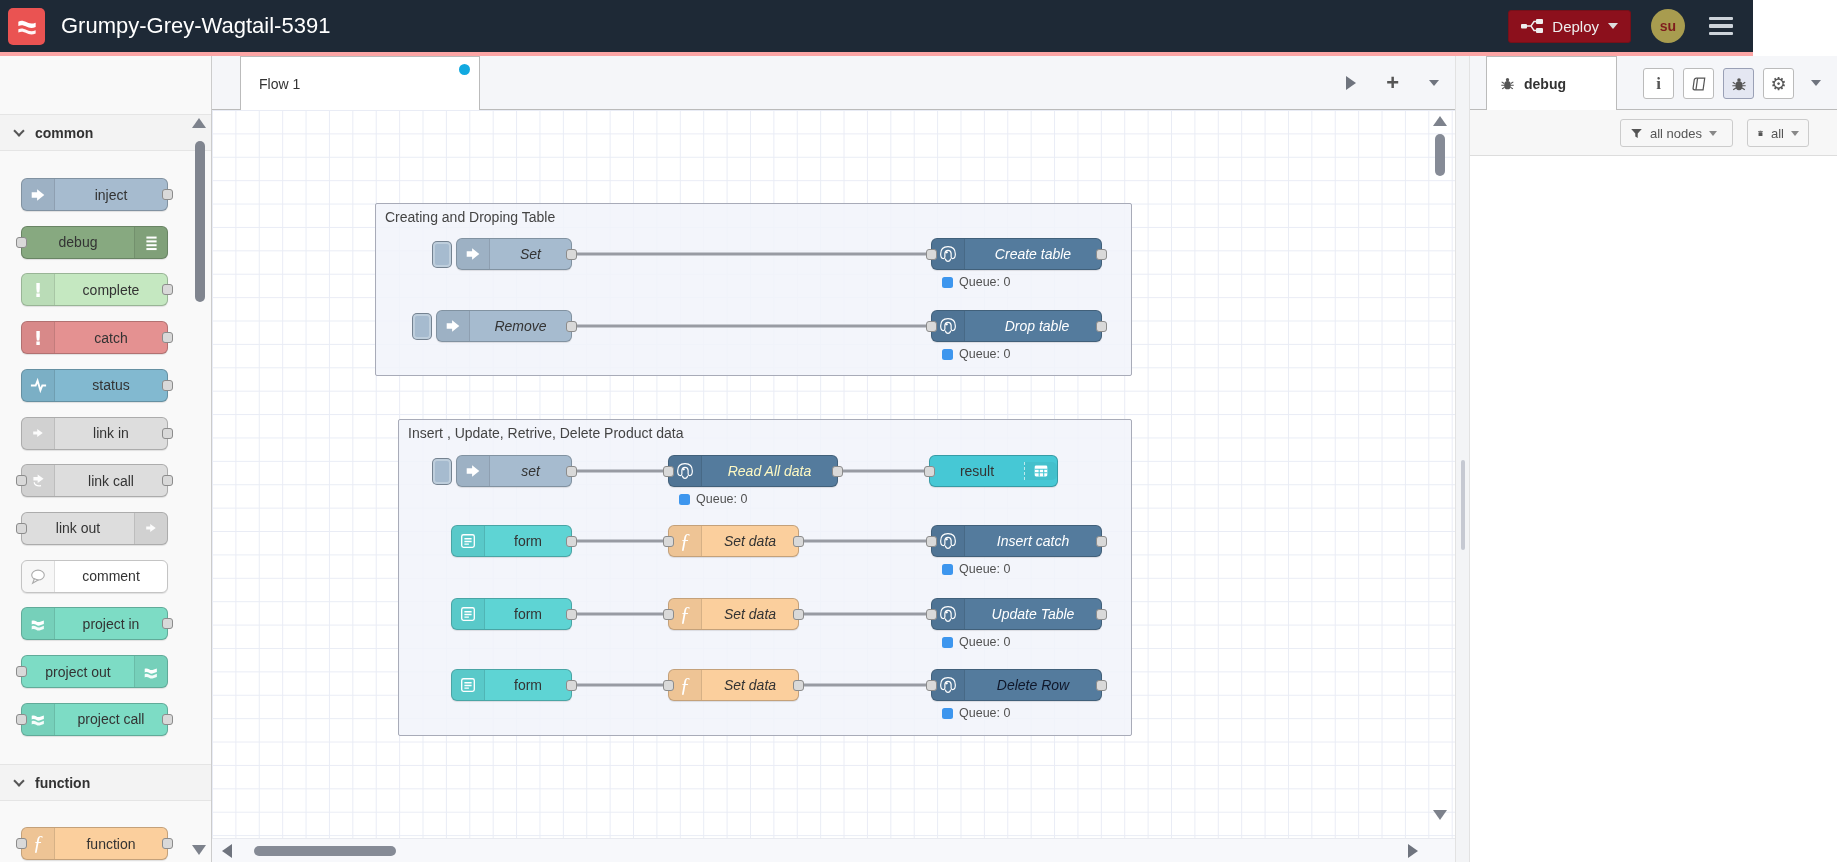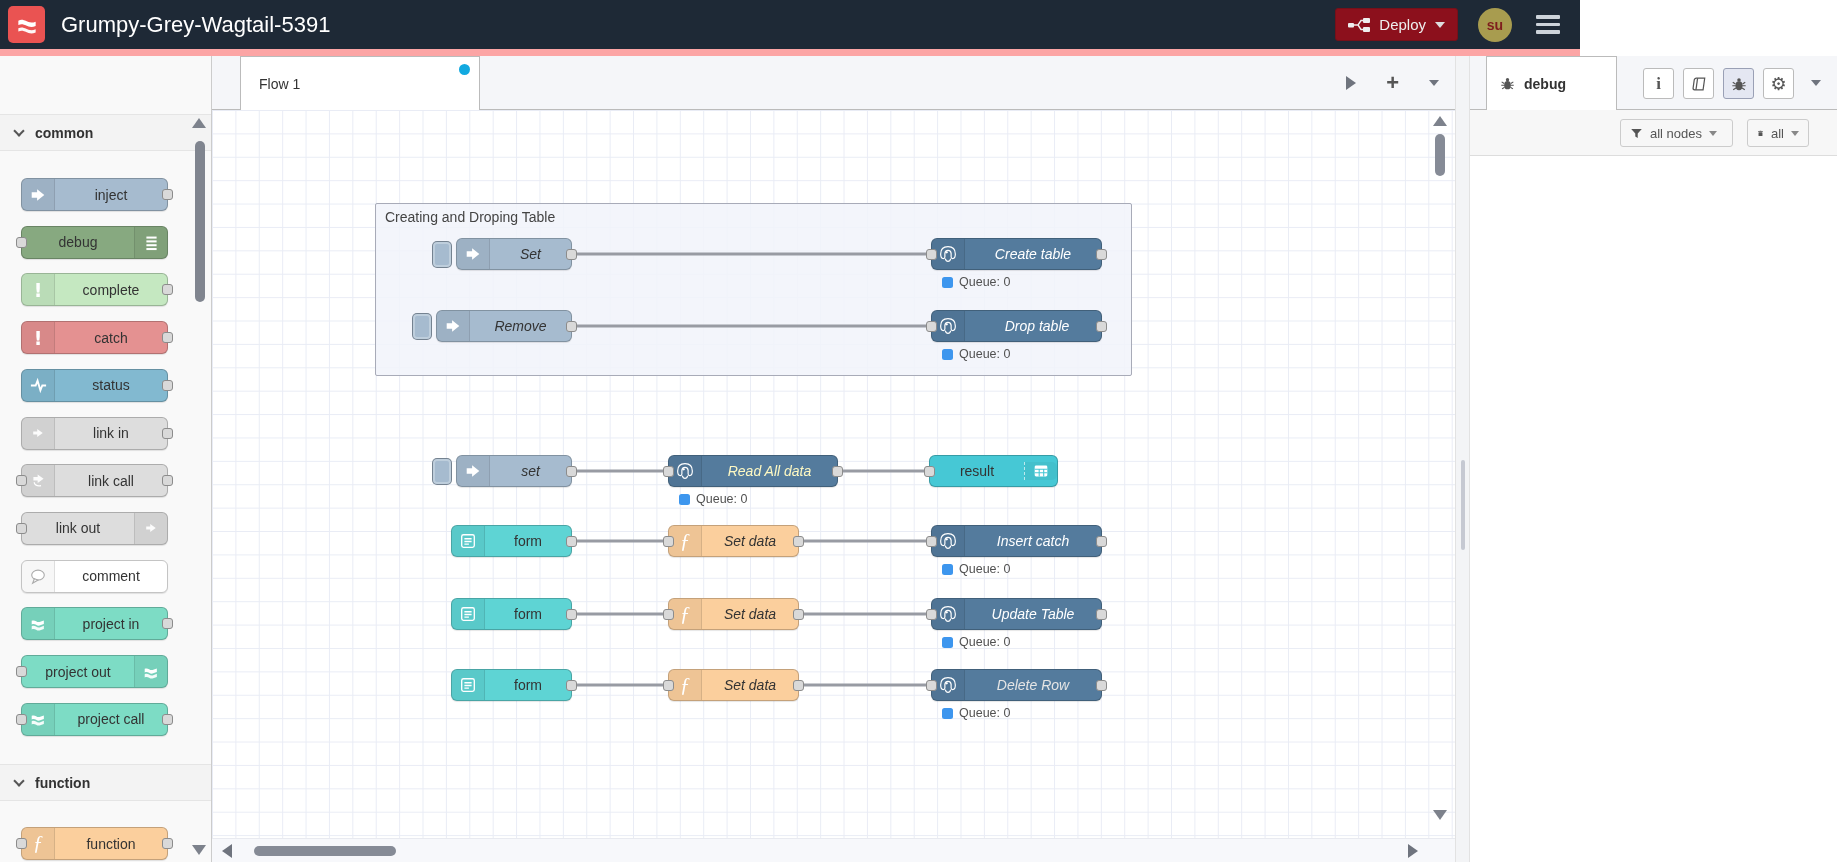--- a/index.html
+++ b/index.html
@@ -1,21 +1,21 @@
 <!DOCTYPE html>
 <html><head>
 <meta charset="utf-8">
 <style>
   * { margin:0; padding:0; box-sizing:border-box; }
   html,body { width:1837px; height:862px; overflow:hidden; background:#fff;
               font-family:"Liberation Sans", sans-serif; }
 
   
-  .header { position:absolute; left:0; top:0; width:1580px; height:56px;
-            background:#1e2936; border-bottom:7px solid #fca5a5;
+  .header { position:absolute; left:0; top:0; width:1753px; height:56px;
+            background:#1e2936; border-bottom:4px solid #fca5a5;
             display:flex; align-items:center; }
   .logo { width:37px; height:37px; border-radius:5px; background:#ea5352;
           margin-left:8px; display:flex; align-items:center; justify-content:center; }
   .app-title { color:#fff; font-size:22px; margin-left:16px; }
   .header-right { margin-left:auto; display:flex; align-items:center; gap:20px; margin-right:16px; }
   .deploy-btn { background:#8c101c; border:1px solid #751019; color:#eee; height:33px;
                 border-radius:3px; display:flex; align-items:center; padding:0 12px; gap:9px;
                 font-size:15px; cursor:pointer; }
   .caret-down { width:0; height:0; border-left:5px solid transparent; border-right:5px solid transparent;
                 border-top:6px solid #ddd; }
@@ -311,20 +311,23 @@
         <line x1="364" y1="575" x2="452" y2="575" stroke="#989ba3" stroke-width="3" stroke-linecap="round"></line>
         <line x1="591" y1="575" x2="715" y2="575" stroke="#989ba3" stroke-width="3" stroke-linecap="round"></line>
       </svg>
 
     <div class="tri up" style="position:absolute; left:1221px; top:6px;"></div>
     <div class="vthumb" style="left:1223px; top:24px; height:42px;"></div>
     <div class="tri down" style="position:absolute; left:1221px; top:700px;"></div>
   <div class="group" style="left: 163px; top: 93px; width: 757px; height: 173px; z-index: 0;">
         <div class="group-title">Creating and Droping Table</div>
       </div>
+      <div class="group" style="left: 186px; top: 309px; width: 734px; height: 317px; z-index: 0;">
+        <div class="group-title">Insert , Update, Retrive, Delete Product data</div>
+      </div>
       <div class="nr-node" style="left: 244px; top: 128px; width: 116px; background: rgb(166, 187, 207); z-index: 2;">
         <span class="inject-btn" style="background:#a6bbcf;"></span>
         <div class="icon-box side-left">
           <svg width="18" height="18" viewBox="0 0 20 20">
             <path d="M3 7h6V3.5L17 10l-8 6.5V13H3z" fill="#fff"></path>
           </svg>
         </div>
         <span class="nlbl" style="color:#333;font-style:italic;">Set</span>
         <span class="port out"></span>
       </div>
@@ -505,21 +508,21 @@
       <div class="nr-node" style="left: 719px; top: 559px; width: 171px; background: rgb(84, 123, 157); z-index: 2;">
         <div class="icon-box side-left">
           <svg width="22" height="22" viewBox="0 0 24 24" fill="none" stroke="#fff" stroke-width="1.3">
             <path d="M12 4c5 0 8 3 8 8 0 3-1.5 5-3 5-1 0-1.6-.8-1.6-2v-4"></path>
             <path d="M12 4C7 4 4 7 4 12c0 3 1.5 5 3 5 1 0 1.6-.8 1.6-2v-4"></path>
             <path d="M8.6 11c.4-2 1.6-3 3.4-3s3 1 3.4 3"></path>
             <circle cx="10.6" cy="10.2" r="0.6" fill="#fff"></circle>
             <path d="M9 17c.6 2 1.4 3 3 3s2.4-1 3-3"></path>
           </svg>
         </div>
-        <span class="nlbl" style="color:#e5e5e5;font-style:italic;">Delete Row</span>
+        <span class="nlbl" style="color:#0f172a;font-style:italic;">Delete Row</span>
         <span class="port in"></span>
         <span class="port out"></span>
       </div>
       <div class="status" style="left: 730px; top: 596px; z-index: 2;">
         <span class="status-dot"></span>
         <span>Queue: 0</span>
       </div>
     </div>
 
   <div class="hscroll">

